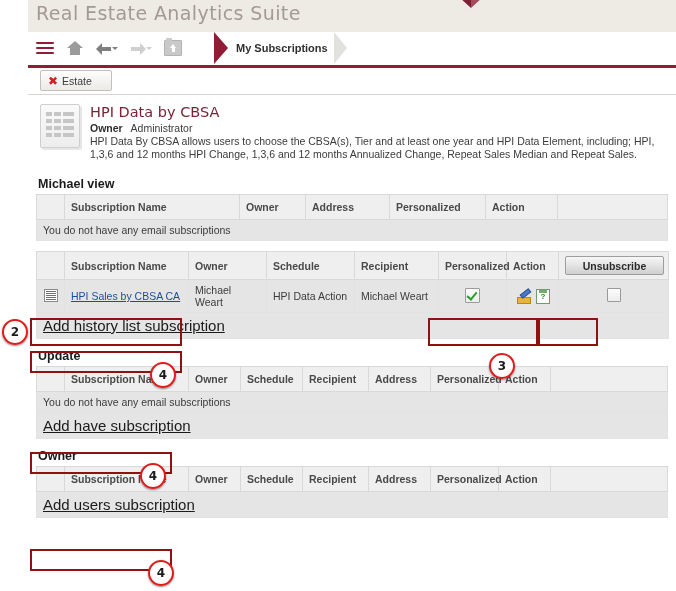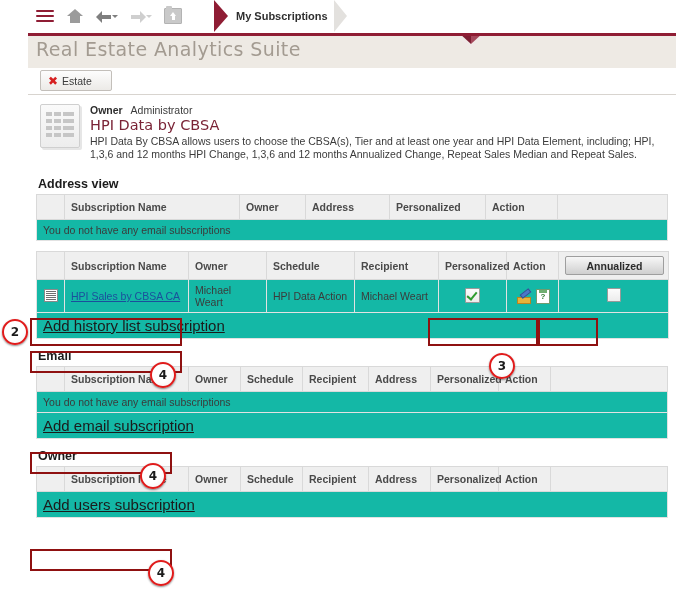--- a/index.html
+++ b/index.html
@@ -117,21 +117,21 @@
   .section{margin-top:10px;}
   .sec-title{font-weight:bold;font-size:12.5px;color:#1b1b1b;margin:0 0 3px 2px;}
   table.subs{border-collapse:collapse;width:100%;table-layout:fixed;}
   table.subs th{
     background:#efefef;border:1px solid #d9d9d9;
     text-align:left;font-size:10.5px;font-weight:bold;color:#4a4a4a;
     padding:4px 6px;height:16px;
   }
   table.subs td{
     border:1px solid #e2e2e2;border-top:none;
-    font-size:10.5px;color:#3b3b3b;padding:4px 6px;background:#14b8a6;
+    font-size:10.5px;color:#3b3b3b;padding:4px 6px;background:#e5e5e5;
   }
   td.empty{border:1px solid #e2e2e2;border-top:none;padding:5px 6px;color:#3b3b3b;}
   .addlink-row td{border:1px solid #e2e2e2;border-top:none;padding:3px 6px;background:#fff;}
   a.addlink{color:#1b1b1b;font-size:15px;text-decoration:underline;cursor:pointer;}
   a.namelink{color:#1b4f9c;font-size:10.5px;text-decoration:underline;cursor:pointer;}
 
   
   th.unsub-cell{background:#efefef;padding:2px 4px;}
   #unsub-btn{
     width:100%;height:17px;
@@ -174,20 +174,29 @@
 </style>
 </head>
 <body>
 
 <div id="page">
 
   <div id="leftgutter"></div>
 
   <div id="appshell">
 
+    <div id="banner">
+      <div class="title">Real Estate Analytics Suite</div>
+      <div id="chevdeco">
+        <div class="outer"></div>
+          <div class="l"></div>
+          <div class="r"></div>
+      </div>
+    </div>
+
     <div id="toolbar">
       <div class="tb-icons">
         <span class="ico ico-burger">
             <i></i>
             <i></i>
             <i></i>
           </span>
         <span class="ico ico-home">
             <span class="roof"></span>
             <span class="body"></span>
@@ -210,29 +219,20 @@
       <div id="crumbs">
         <span class="chev crumb-red">
             <span class="notch"></span>
             <span class="fill"></span>
           </span>
         <span class="chev crumb-gray">
             <span class="notch"></span>
             <span class="fill"></span>
           </span>
         <span id="crumb-label">My Subscriptions</span>
-      </div>
-    </div>
-
-    <div id="banner">
-      <div class="title">Real Estate Analytics Suite</div>
-      <div id="chevdeco">
-        <div class="outer"></div>
-          <div class="l"></div>
-          <div class="r"></div>
       </div>
     </div>
 
     <div id="closebar">
       <div id="close-btn">
         <span class="x">✖</span>
         <span class="lbl">Estate</span>
       </div>
     </div>
 
@@ -255,31 +255,31 @@
               <b class="w2"></b>
               <b class="w3"></b>
             </div>
           <div class="gridrow">
               <b class="w1"></b>
               <b class="w2"></b>
               <b class="w3"></b>
             </div>
         </div>
         <div id="rpt-text">
+          <div id="rpt-title">HPI Data by CBSA</div>
           <div id="rpt-ownerline">
             <span class="k">Owner</span>
             <span class="v">Administrator</span>
           </div>
-          <div id="rpt-title">HPI Data by CBSA</div>
           <div id="rpt-desc">HPI Data By CBSA allows users to choose the CBSA(s), Tier and at least one year and HPI Data Element, including; HPI, 1,3,6 and 12 months HPI Change, 1,3,6 and 12 months Annualized Change, Repeat Sales Median and Repeat Sales.</div>
         </div>
       </div>
 
       <div class="section">
-        <div class="sec-title">Address view</div>
+        <div class="sec-title">Michael view</div>
         <table class="subs">
           <colgroup>
               <col style="width:28px">
               <col style="width:175px">
               <col style="width:66px">
               <col style="width:84px">
               <col style="width:96px">
               <col style="width:72px">
               <col>
             </colgroup>
@@ -315,21 +315,21 @@
           <tbody>
               <tr>
             <th></th>
             <th>Subscription Name</th>
             <th>Owner</th>
             <th>Schedule</th>
             <th>Recipient</th>
             <th>Personalized</th>
             <th>Action</th>
             <th class="unsub-cell">
-              <div id="unsub-btn">Annualized</div>
+              <div id="unsub-btn">Unsubscribe</div>
             </th>
           </tr>
           <tr>
             <td class="cellcenter"><span class="rowgrid"></span></td>
             <td><a class="namelink">HPI Sales by CBSA CA</a></td>
             <td>Michael Weart</td>
             <td>HPI Data Action</td>
             <td>Michael Weart</td>
             <td class="cellcenter"><span class="chk-green"></span></td>
             <td class="cellicons">
@@ -339,21 +339,21 @@
             <td class="cellcenter"><span class="chk-empty"></span></td>
           </tr>
           <tr class="addlink-row">
             <td colspan="8"><a class="addlink">Add history list subscription</a></td>
           </tr>
         </tbody>
           </table>
       </div>
 
       <div class="section">
-        <div class="sec-title">Email</div>
+        <div class="sec-title">Update</div>
         <table class="subs">
           <colgroup>
               <col style="width:28px">
               <col style="width:124px">
               <col style="width:52px">
               <col style="width:62px">
               <col style="width:66px">
               <col style="width:62px">
               <col style="width:68px">
               <col style="width:52px">
@@ -368,21 +368,21 @@
             <th>Recipient</th>
             <th>Address</th>
             <th>Personalized</th>
             <th>Action</th>
             <th></th>
           </tr>
           <tr>
             <td class="empty" colspan="9">You do not have any email subscriptions</td>
           </tr>
           <tr class="addlink-row">
-            <td colspan="9"><a class="addlink">Add email subscription</a></td>
+            <td colspan="9"><a class="addlink">Add have subscription</a></td>
           </tr>
         </tbody>
           </table>
       </div>
 
       <div class="section">
         <div class="sec-title">Owner</div>
         <table class="subs">
           <colgroup>
               <col style="width:28px">

